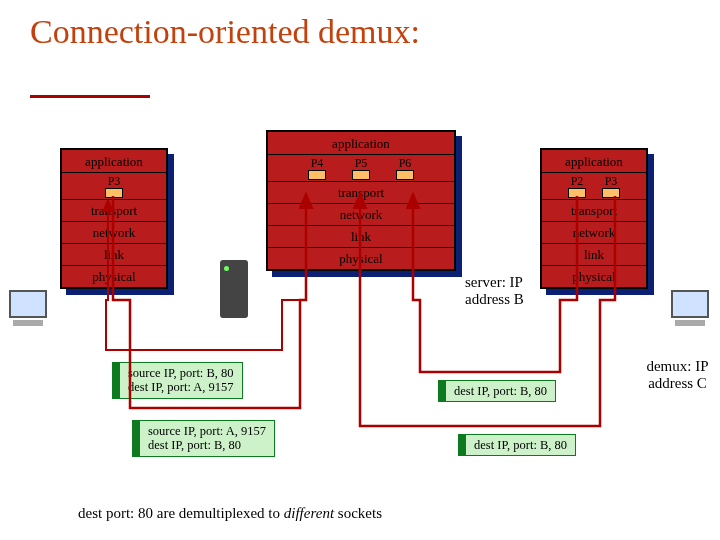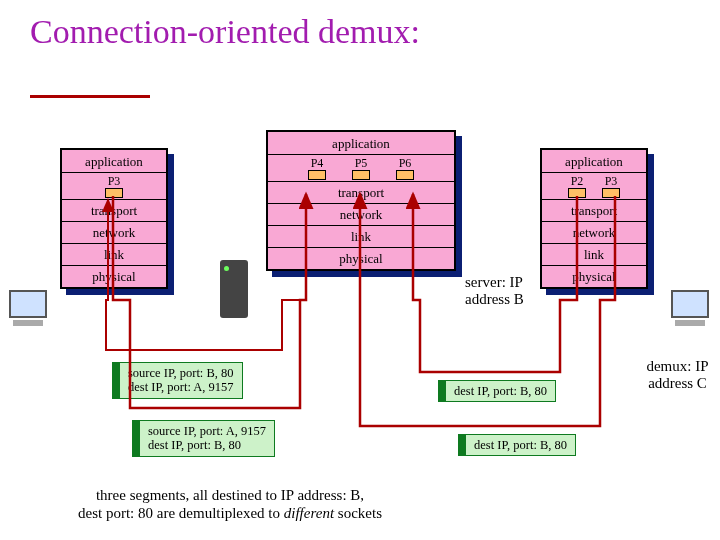--- a/index.html
+++ b/index.html
@@ -14,21 +14,21 @@
   .root {
     position: relative;
     width: 720px;
     height: 540px;
   }
   .title {
     position: absolute;
     left: 30px;
     top: 12px;
     font-size: 34px;
-    color: #a21caf;
+    color: #c2410c;
     line-height: 1.15;
     width: 640px;
   }
   .title-underline {
     position: absolute;
     left: 30px;
     top: 95px;
     width: 120px;
     height: 3px;
     background: #aa0000;
@@ -43,21 +43,21 @@
   .stack .shadow {
     position: absolute;
     left: 6px;
     top: 6px;
     width: 100%;
     height: 100%;
     background: #0b1f73;
   }
   .stack .body {
     position: relative;
-    background: #f9a8d4;
+    background: #b91c1c;
     border: 2px solid #000;
   }
   .stack .row {
     border-top: 1.5px solid #000;
     text-align: center;
     padding: 3px 0 2px;
   }
   .stack .row:first-child {
     border-top: none;
     padding: 4px 0 2px;
@@ -270,21 +270,21 @@
 
   <div class="pktbx" style="left:438px; top:380px;">
     <div>dest IP, port: B, 80</div>
   </div>
 
   <div class="pktbx" style="left:458px; top:434px;">
     <div>dest IP, port: B, 80</div>
   </div>
 
   <div class="caption" style="left:40px; top:486px; width:380px;">
-    <span>three segments, all destined to IP address: B,</span><br>
+    <br>
     <span>dest port: 80 are demultiplexed to </span><i>different</i><span> sockets</span>
   </div>
 
   <svg class="arrows">
     <defs>
       <marker id="ah" markerWidth="8" markerHeight="8" refX="6" refY="3" orient="auto">
         <path d="M0,0 L7,3 L0,6 Z" fill="#aa0000"></path>
       </marker>
     </defs>
 

